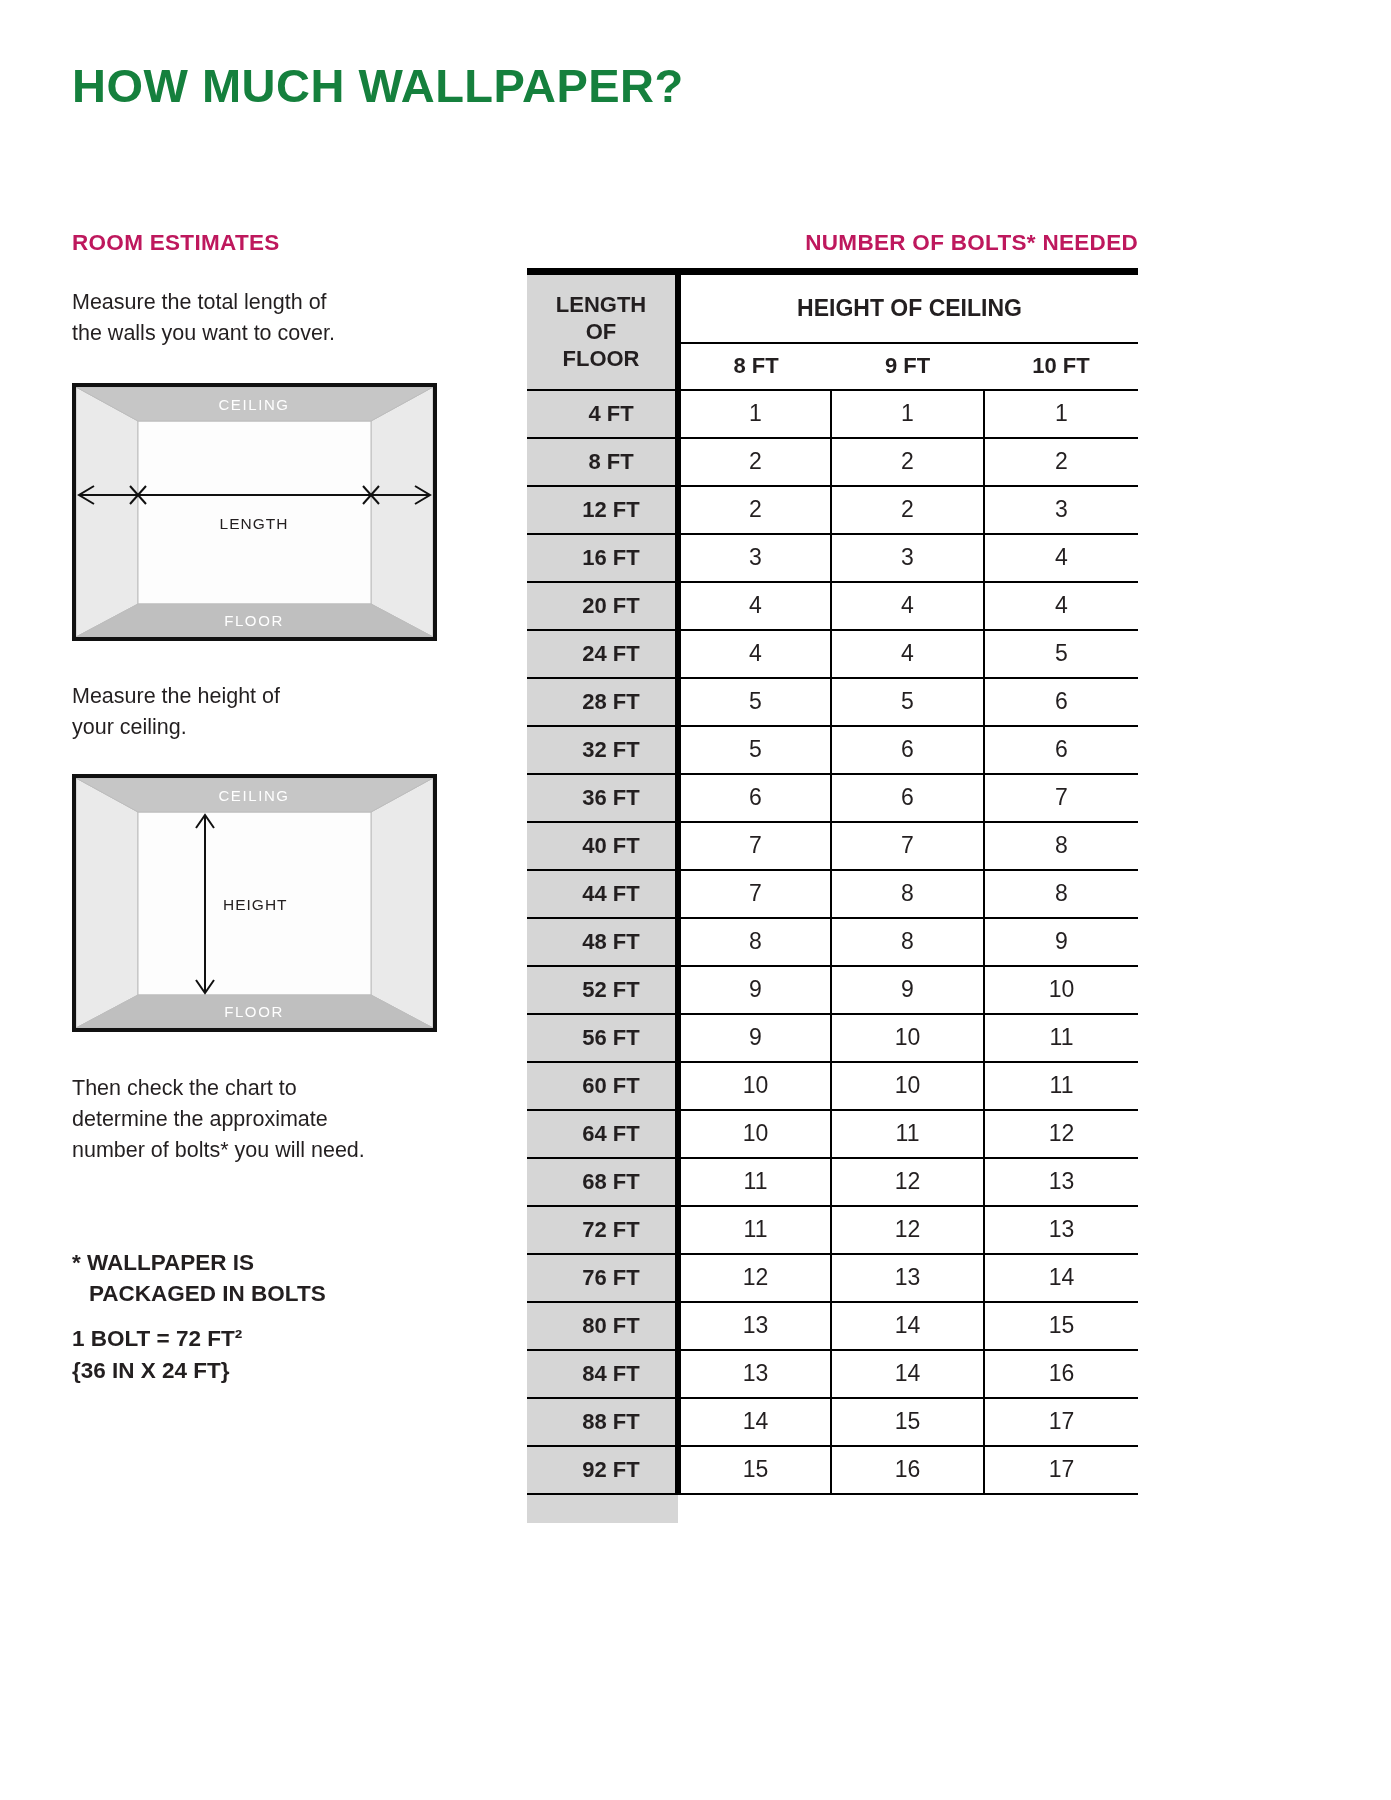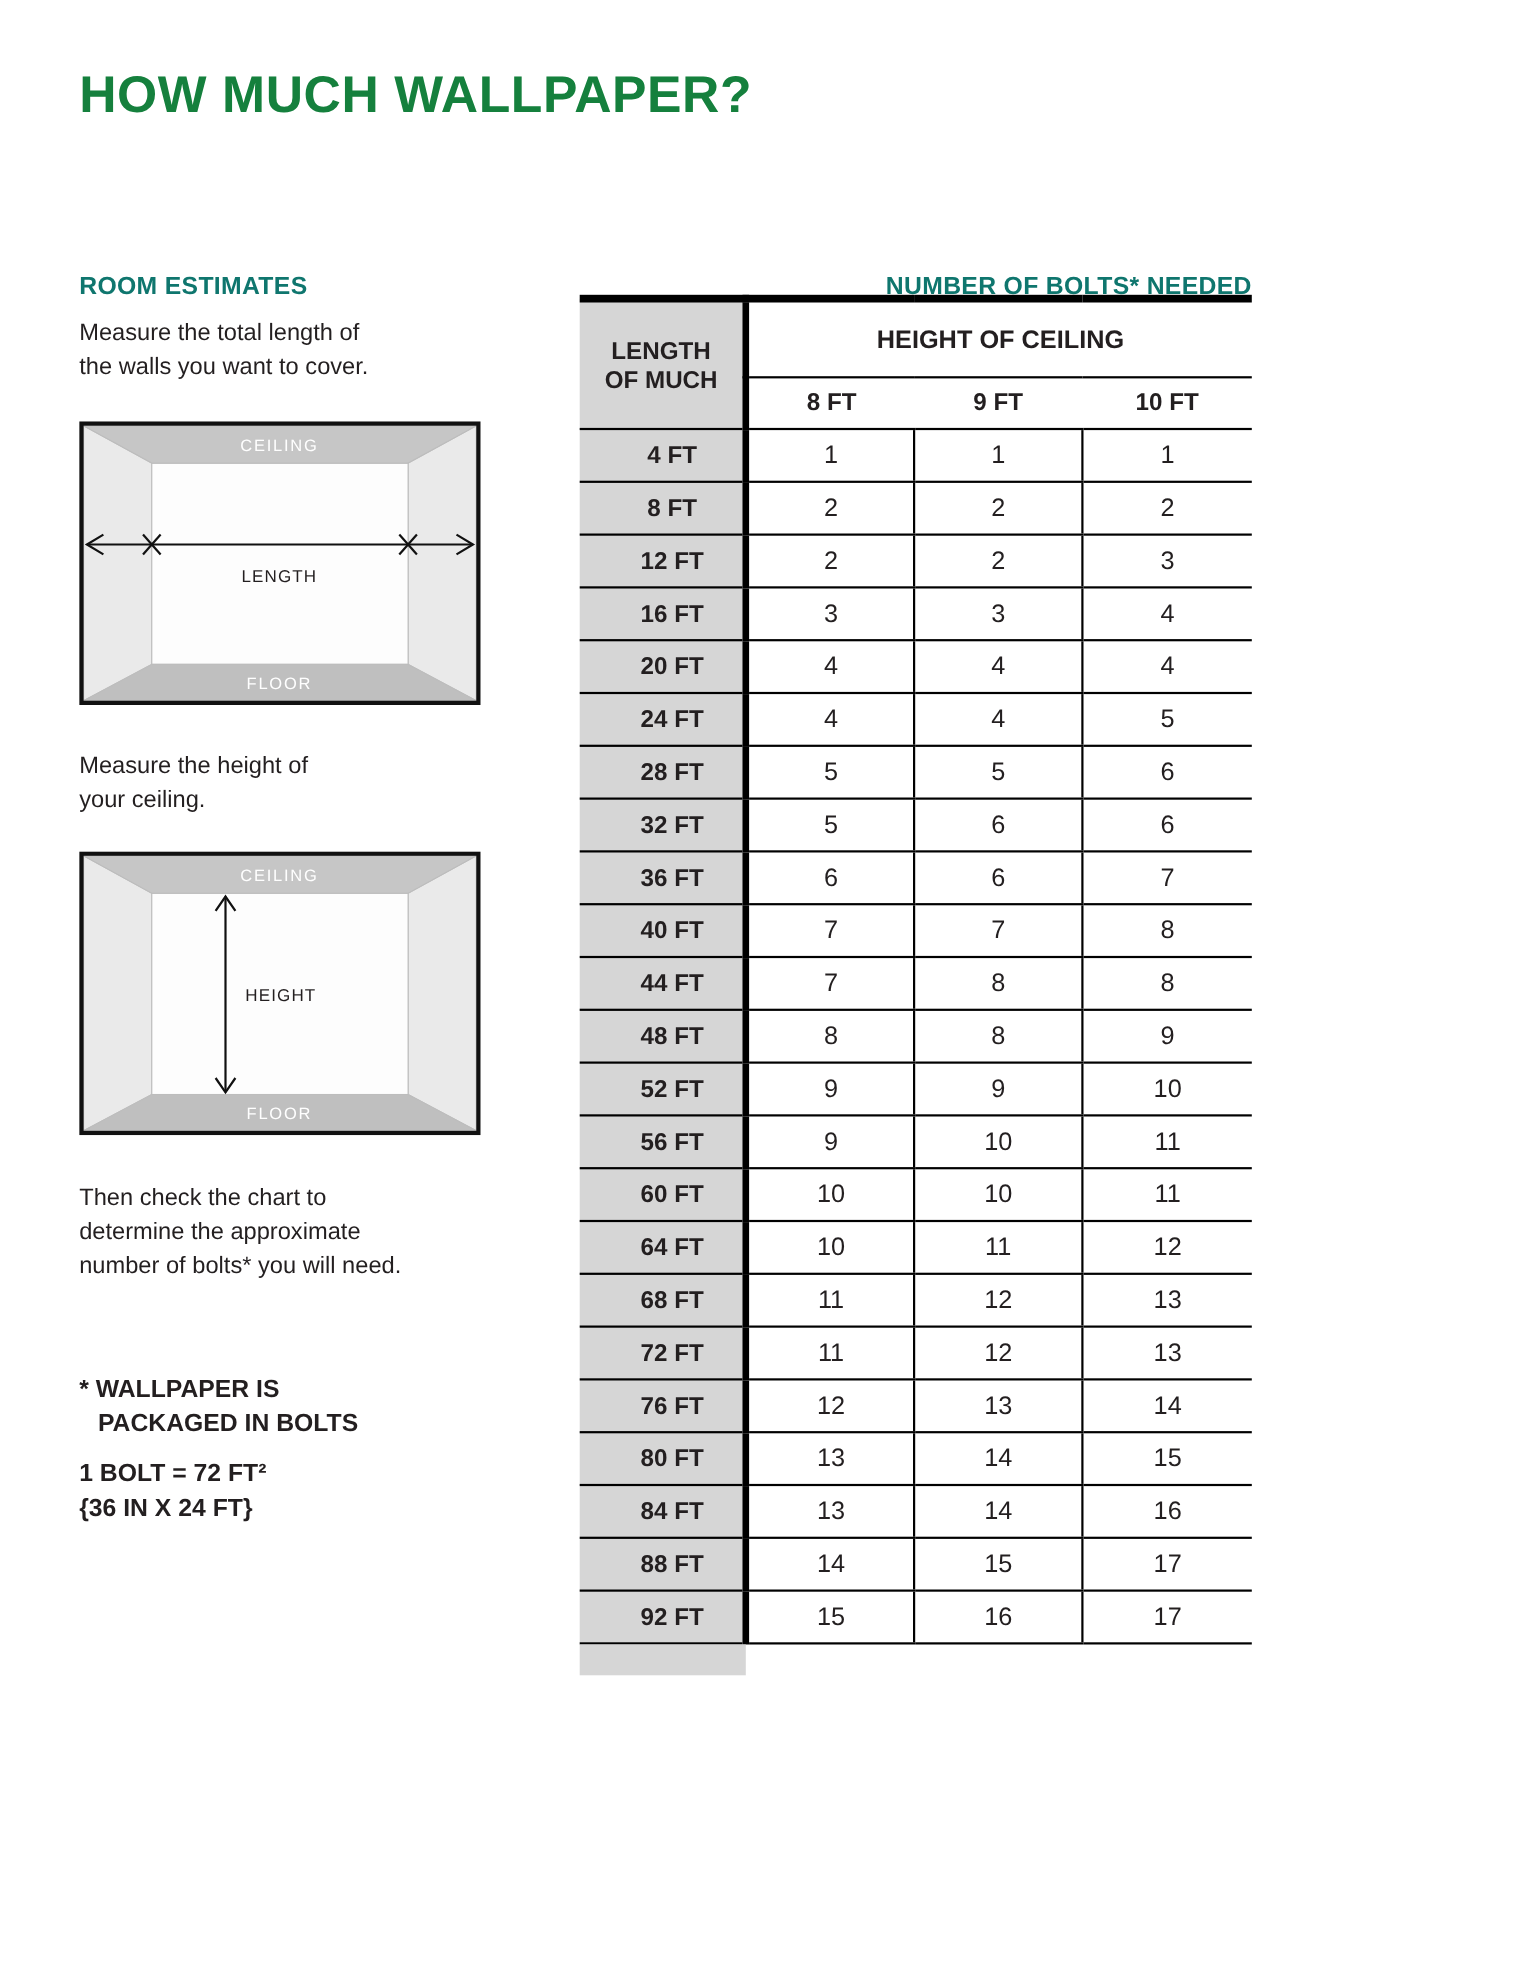--- a/index.html
+++ b/index.html
@@ -2,21 +2,21 @@
 <html><head>
 <meta charset="utf-8">
 <style>
   * { margin: 0; padding: 0; box-sizing: border-box; }
   html, body { background: #ffffff; }
   body { font-family: "Liberation Sans", sans-serif; color: #231f20; }
   .page { position: relative; width: 1391px; height: 1800px; background: #ffffff; overflow: hidden; }
 
   .page-title { position: absolute; left: 72px; top: 58px; font-size: 47px; font-weight: 700; color: #15803d; letter-spacing: 0.5px; }
 
-  .section-heading { position: absolute; font-size: 22.5px; font-weight: 700; color: #0f766e; letter-spacing: 0.3px; margin-top: 17px; }
+  .section-heading { position: absolute; font-size: 22.5px; font-weight: 700; color: #be185d; letter-spacing: 0.3px; }
   #room-heading { left: 72px; top: 230px; }
   #table-heading { left: 527px; top: 230px; width: 611px; text-align: right; }
 
   .body-text { position: absolute; left: 72px; font-size: 21.5px; line-height: 31px; color: #231f20; }
   #step1 { top: 287px; }
   #step2 { top: 681px; }
   #step3 { top: 1073px; }
 
   .diagram { position: absolute; left: 72px; width: 365px; height: 258px; }
   #diagram-length { top: 383px; }
@@ -121,21 +121,21 @@
   <div class="table-wrap">
     <table class="bolts-table">
       <colgroup>
         <col style="width:151px">
         <col style="width:153px">
         <col style="width:153px">
         <col style="width:154px">
       </colgroup>
       <thead>
         <tr class="group-row">
-          <td class="len-header" rowspan="2">LENGTH OF MUCH</td>
+          <td class="len-header" rowspan="2">LENGTH OF FLOOR</td>
           <td class="group-header" colspan="3">HEIGHT OF CEILING</td>
         </tr>
         <tr class="sub-row">
           <td class="sub-cell">8 FT</td>
           <td class="sub-cell">9 FT</td>
           <td class="sub-cell">10 FT</td>
         </tr>
       </thead>
       <tbody>
           <tr>

